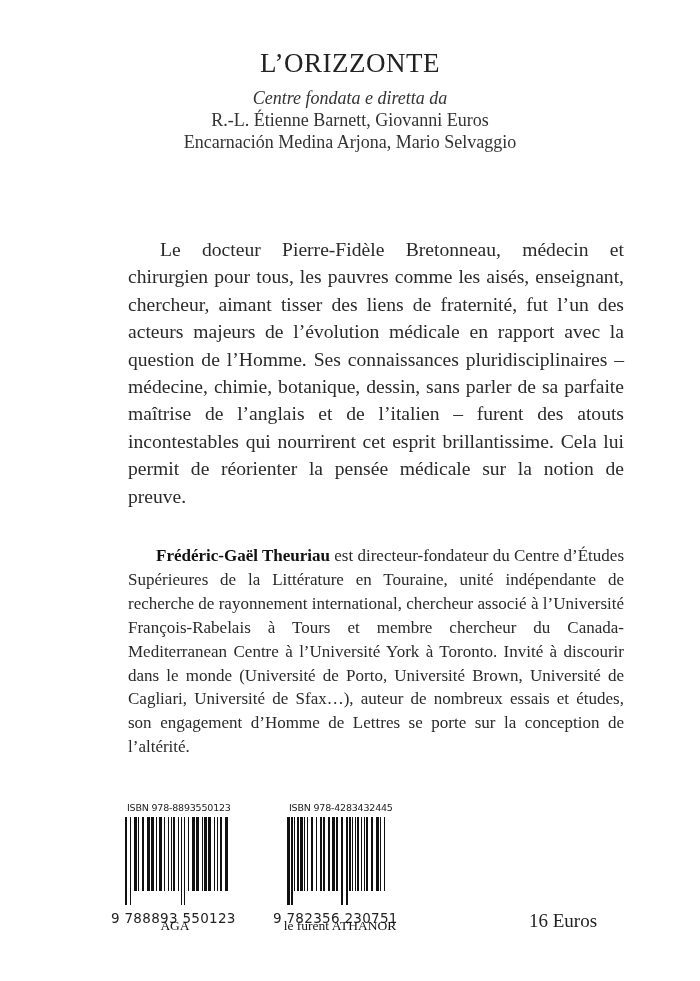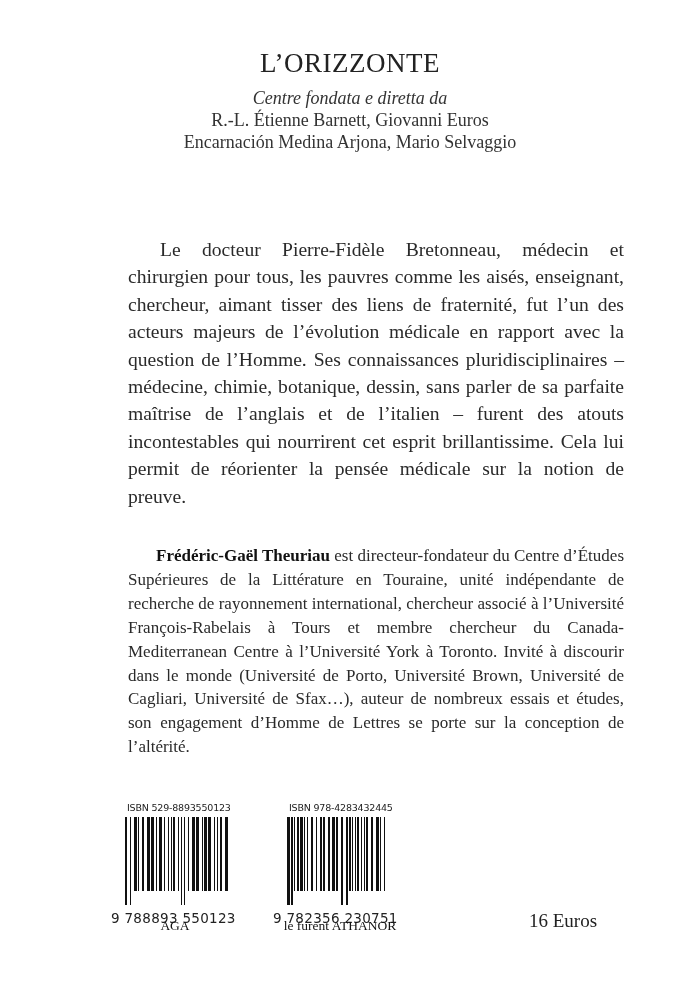--- a/index.html
+++ b/index.html
@@ -35,21 +35,21 @@
 <div class="center series-title">L’ORIZZONTE</div>
 <div class="center series-sub">Centre fondata e diretta da</div>
 <div class="center series-dir dir1">R.-L. Étienne Barnett, Giovanni Euros</div>
 <div class="center series-dir dir2">Encarnación Medina Arjona, Mario Selvaggio</div>
 
 <p class="para blurb" style="margin:0">Le docteur Pierre-Fidèle Bretonneau, médecin et chirurgien pour tous, les pauvres comme les aisés, enseignant, chercheur, aimant tisser des liens de fraternité, fut l’un des acteurs majeurs de l’évolution médicale en rapport avec la question de l’Homme. Ses connaissances pluridisciplinaires – médecine, chimie, botanique, dessin, sans parler de sa parfaite maîtrise de l’anglais et de l’italien – furent des atouts incontestables qui nourrirent cet esprit brillantissime. Cela lui permit de réorienter la pensée médicale sur la notion de preuve.</p>
 
 <p class="para bio" style="margin:0"><b>Frédéric-Gaël Theuriau</b><span> est directeur-fondateur du Centre d’Études Supérieures de la Littérature en Touraine, unité indépendante de recherche de rayonnement international, chercheur associé à l’Université François-Rabelais à Tours et membre chercheur du Canada-Mediterranean Centre à l’Université York à Toronto. Invité à discourir dans le monde (Université de Porto, Université Brown, Université de Cagliari, Université de Sfax…), auteur de nombreux essais et études, son engagement d’Homme de Lettres se porte sur la conception de l’altérité.</span></p>
 
 <div class="barcode bc1">
-  <div class="isbn-label">ISBN 529-8893550123</div>
+  <div class="isbn-label">ISBN 978-8893550123</div>
   <div class="bars" id="bars1">
       <span class=" tall" style="width: 2px;"></span>
       <span class="gap tall" style="width: 3px;"></span>
       <span class=" tall" style="width: 1px;"></span>
       <span class="gap" style="width: 3px;"></span>
       <span style="width: 3px;"></span>
       <span class="gap" style="width: 1px;"></span>
       <span style="width: 1px;"></span>
       <span class="gap" style="width: 3px;"></span>
       <span style="width: 2px;"></span>

